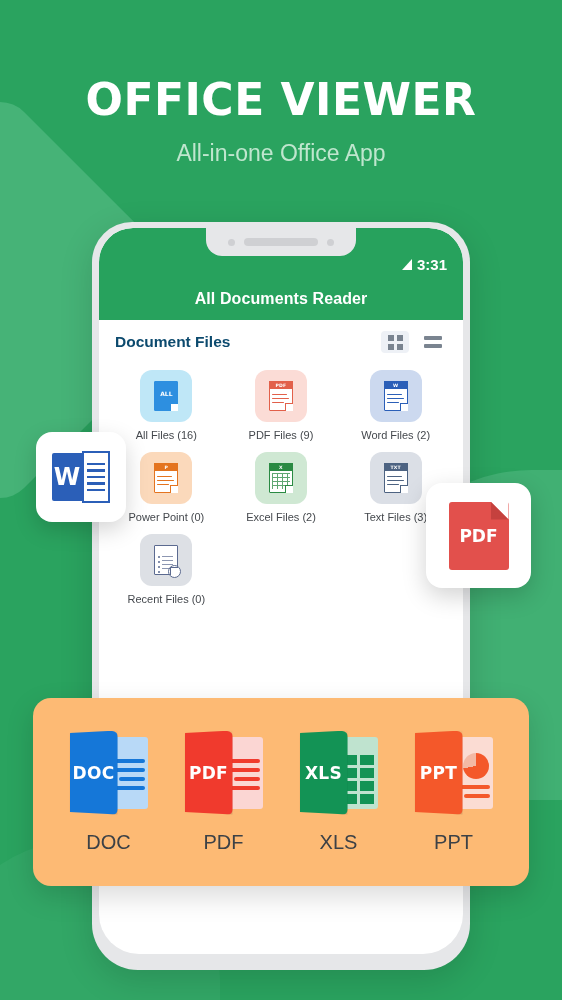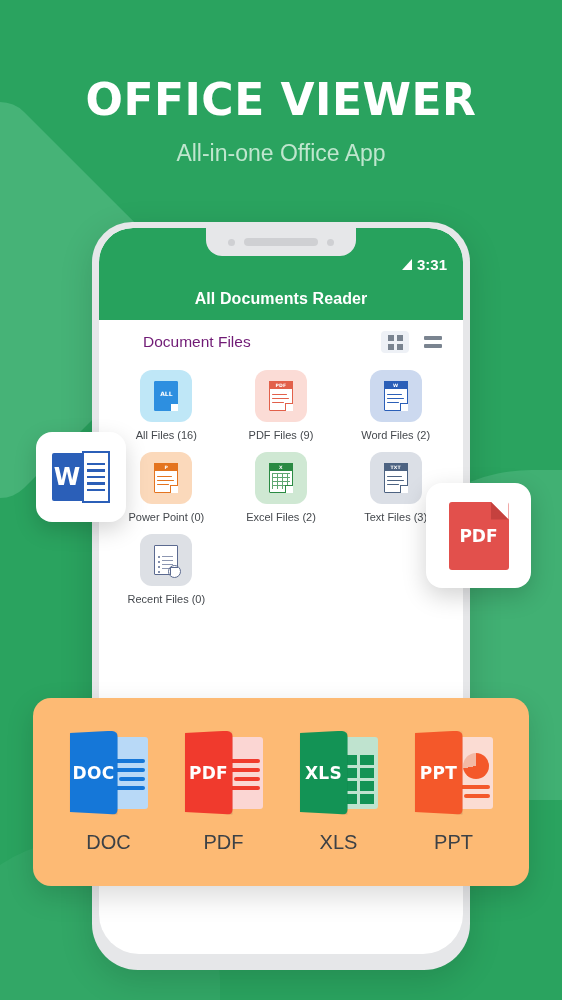--- a/index.html
+++ b/index.html
@@ -104,21 +104,21 @@
   .search-icon{ width:17px; height:17px; border:1.8px solid #b9bdc2; border-radius:50%; position:relative; flex:none; }
   .search-icon::after{ content:""; position:absolute; right:-6px; bottom:-3px; width:8px; height:1.8px; background:#b9bdc2; transform:rotate(45deg); }
   .search-input{ flex:1; font-size:14.5px; color:#a9adb2; }
   .refresh-icon{ width:17px; height:17px; flex:none; color:#9aa0a6; }
 
   
   .section-row{
     margin:0 16px; height:44px;
     display:flex; align-items:center; justify-content:space-between;
   }
-  .section-title{ font-size:15.5px; font-weight:normal; color:#701a75;margin-left:28px; }
+  .section-title{ font-size:15.5px; font-weight:bold; color:#0c4a6e; }
   .view-toggles{ display:flex; align-items:center; gap:10px; }
   .vt{ width:28px; height:22px; display:flex; align-items:center; justify-content:center; border-radius:4px; }
   .vt.active{ background:#eef1f6; }
   .grid-glyph{ display:grid; grid-template-columns:repeat(2,6px); grid-template-rows:repeat(2,6px); gap:3px; }
   .grid-glyph i{ background:#7a8490; display:block; }
   .list-glyph{ width:18px; display:flex; flex-direction:column; gap:4px; }
   .list-glyph i{ height:4px; background:#7a8490; border-radius:1px; display:block; }
 
   
   .tiles{

